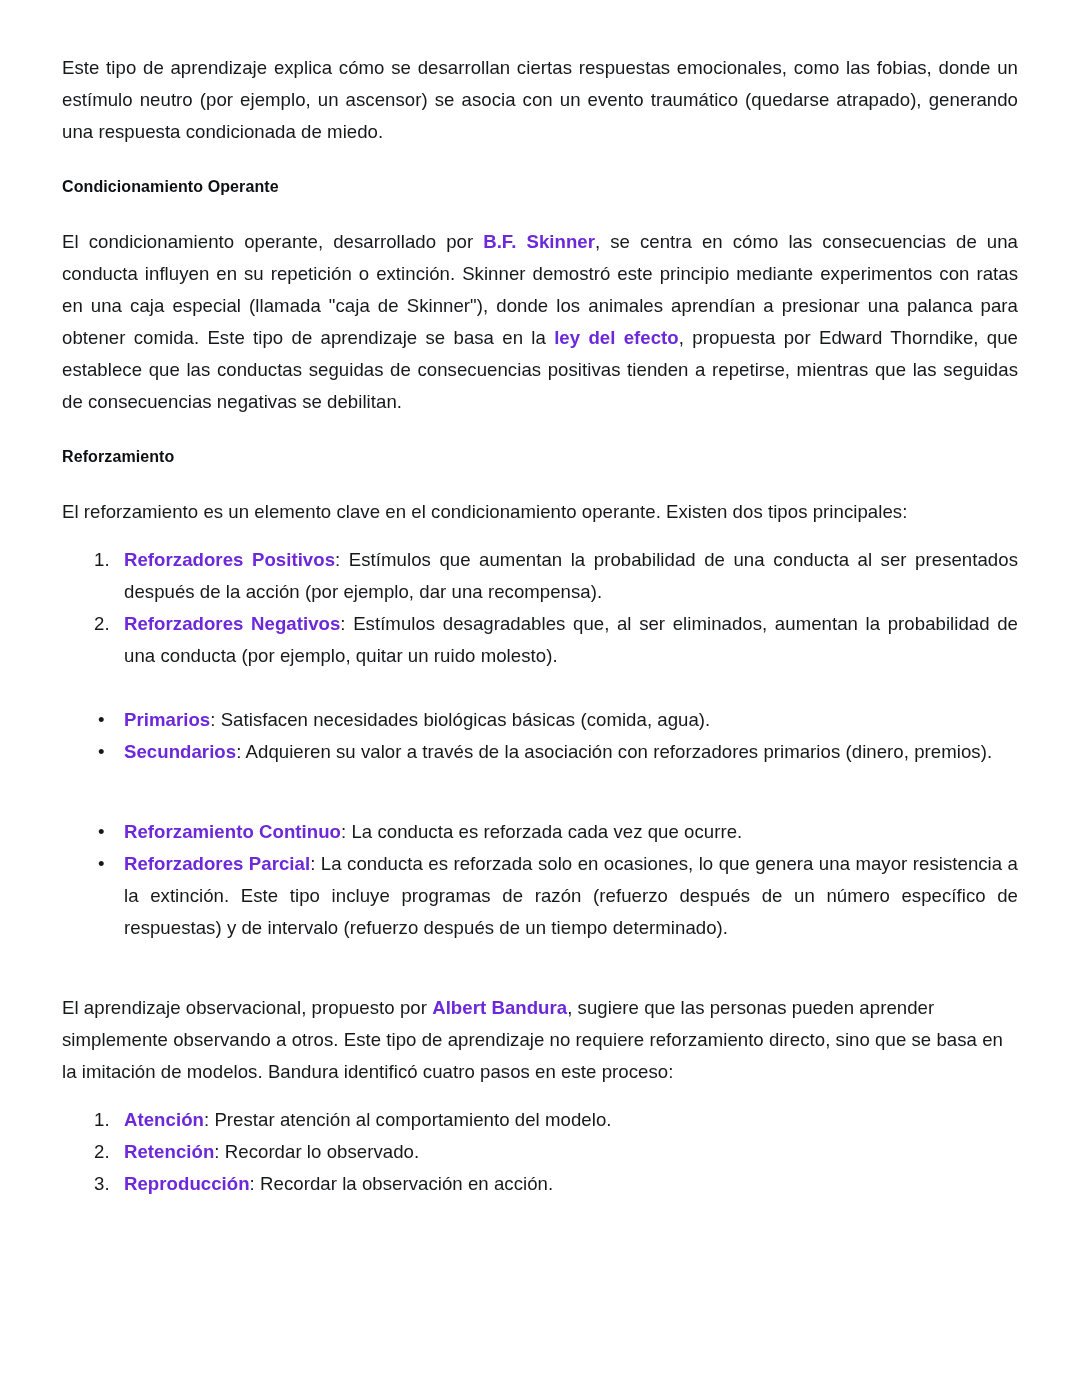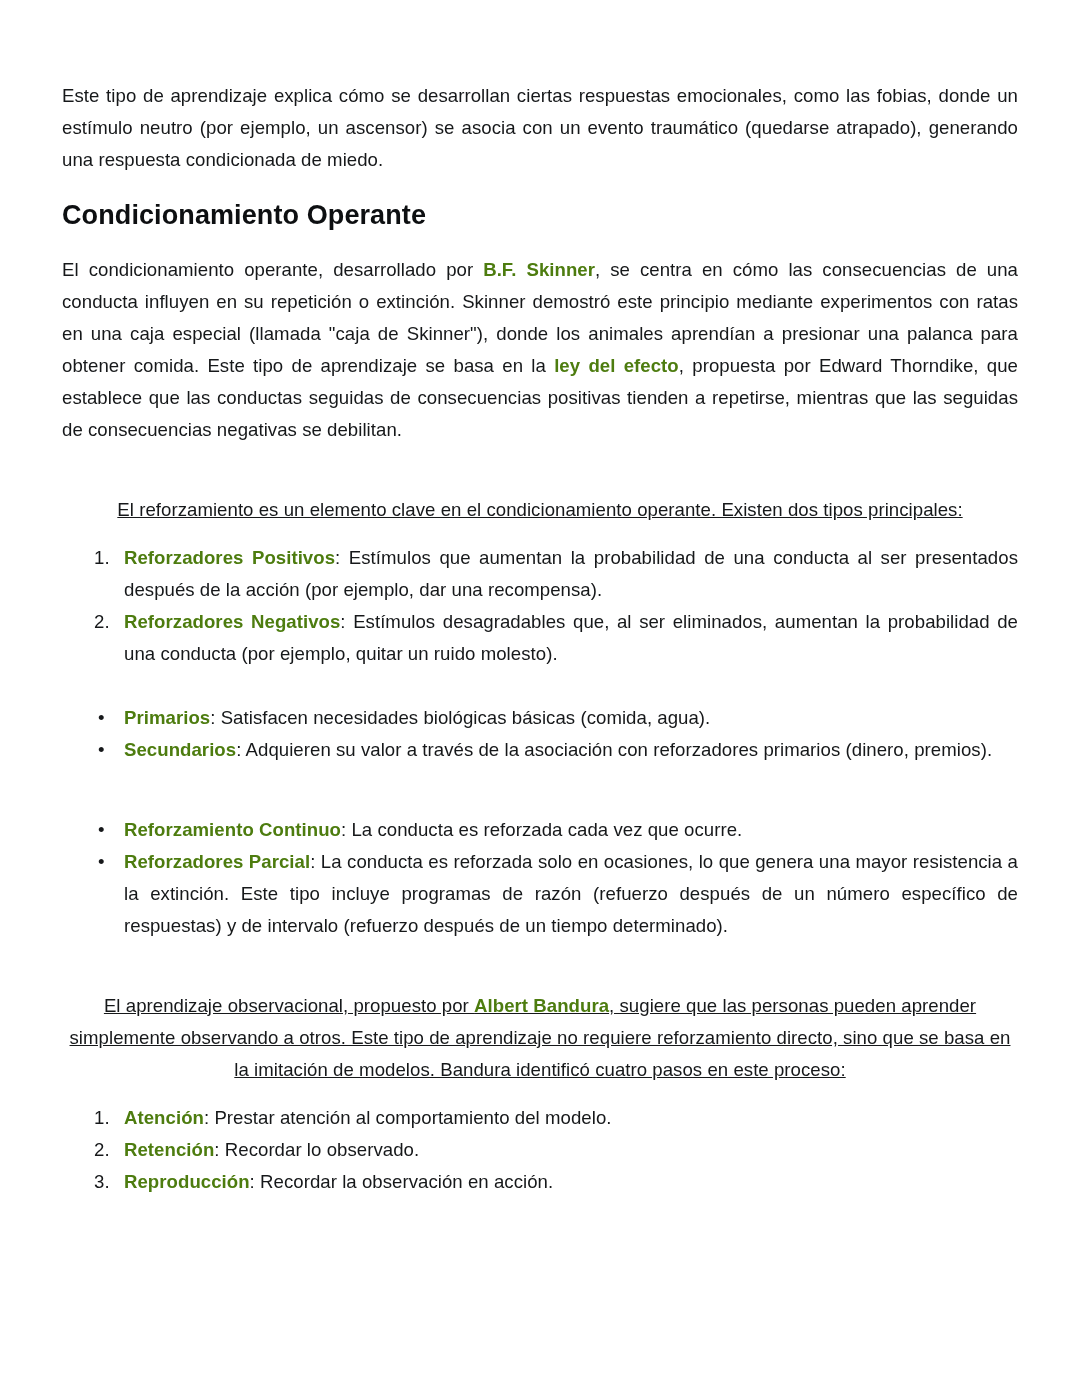--- a/index.html
+++ b/index.html
@@ -13,44 +13,43 @@
     height: 1397px;
     overflow: hidden;
     font-family: "Liberation Sans", "DejaVu Sans", sans-serif;
     color: #111111;
     -webkit-font-smoothing: antialiased;
   }
   .page {
     box-sizing: border-box;
     width: 1022px;
     height: 1397px;
-    padding: 80px 62px 0 62px;
+    padding: 52px 62px 0 62px;
     background: #ffffff;
   }
   .doc-body {
     width: 956px;
   }
 
   p.para {
     margin: 0 0 0 0;
     font-size: 18.6px;
     line-height: 32px;
     text-align: justify;
     text-justify: inter-word;
     color: #16181a;
     letter-spacing: 0.05px;
   }
   p.para.noj {
-    text-align: center;
-    text-decoration: underline;
+    text-align: left;
   }
 
   h2.heading {
     margin: 0;
-    font-size: 27px;
+    font-size: 16px;
     line-height: 30px;
     font-weight: bold;
     color: #0d0f11;
     letter-spacing: 0.1px;
   }
   .sp-after-head { height: 24px; }
   .sp-before-head { height: 24px; }
   .sp-list { height: 16px; }
 
   ol.num-list, ul.bul-list {
@@ -84,37 +83,38 @@
   ul.bul-list > li > .marker {
     position: absolute;
     left: 36px;
     top: 0;
     width: 26px;
     text-align: left;
     font-size: 18.6px;
     line-height: 32px;
     color: #16181a;
   }
-  .b { font-weight: bold; color: #4d7c0f; }
+  .b { font-weight: bold; color: #6d28d9; }
 </style>
 </head>
 <body>
 
 <div class="page">
   <div class="doc-body">
 
     <p class="para">Este tipo de aprendizaje explica cómo se desarrollan ciertas respuestas emocionales, como las fobias, donde un estímulo neutro (por ejemplo, un ascensor) se asocia con un evento traumático (quedarse atrapado), generando una respuesta condicionada de miedo.</p>
 
     <div class="sp-before-head"></div>
     <h2 class="heading">Condicionamiento Operante</h2>
     <div class="sp-after-head"></div>
 
     <p class="para"><span>El condicionamiento operante, desarrollado por </span><span class="b">B.F. Skinner</span><span>, se centra en cómo las consecuencias de una conducta influyen en su repetición o extinción. Skinner demostró este principio mediante experimentos con ratas en una caja especial (llamada "caja de Skinner"), donde los animales aprendían a presionar una palanca para obtener comida. Este tipo de aprendizaje se basa en la </span><span class="b">ley del efecto</span><span>, propuesta por Edward Thorndike, que establece que las conductas seguidas de consecuencias positivas tienden a repetirse, mientras que las seguidas de consecuencias negativas se debilitan.</span></p>
 
     <div class="sp-before-head"></div>
+    <h2 class="heading">Reforzamiento</h2>
     <div class="sp-after-head"></div>
 
     <p class="para noj">El reforzamiento es un elemento clave en el condicionamiento operante. Existen dos tipos principales:</p>
     <div class="sp-list"></div>
 
     <ol class="num-list">
       <li>
         <span class="marker">1.</span><span class="b">Reforzadores Positivos</span><span>: Estímulos que aumentan la probabilidad de una conducta al ser presentados después de la acción (por ejemplo, dar una recompensa).</span>
       </li>
       <li>

